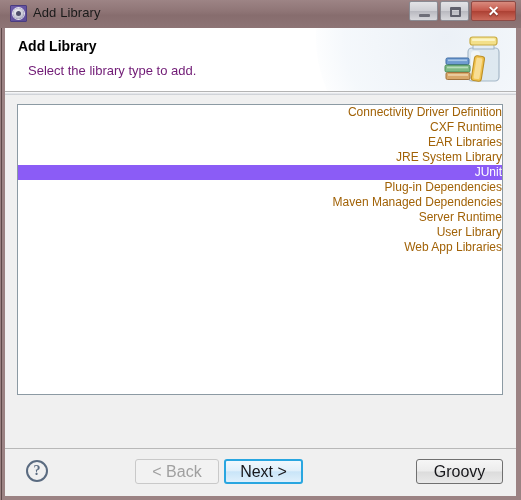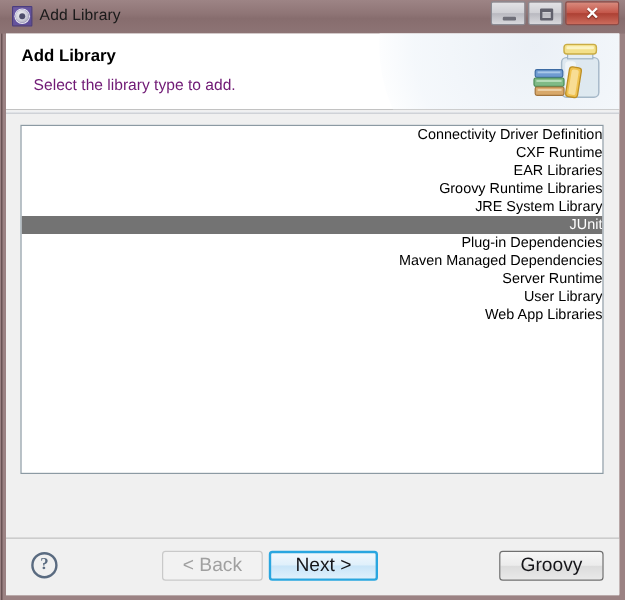--- a/index.html
+++ b/index.html
@@ -199,26 +199,26 @@
     box-sizing: border-box;
     background: #ffffff;
     border: 1px solid #8c9aa3;
     overflow: hidden;
   }
   .list-item {
     height: 15px;
     line-height: 15px;
     padding-left: 6px;
     font-size: 12px;
-    color: #000000;
+    color: #a16207;
     white-space: nowrap;
     overflow: hidden;
   }
   .list-item.selected {
-    background: #737373;
+    background: #8b5cf6;
     color: #ffffff;
   }
 
   
   .footer-sep {
     position: absolute;
     left: 0; top: 420px;
     width: 511px; height: 1px;
     background: #b8b8b8;
   }
@@ -266,21 +266,21 @@
     background: linear-gradient(to bottom, #f6f6f6 0%, #ececec 48%, #dcdcdc 52%, #e9e9e9 100%);
     border: 1px solid #707070;
     color: #16161a;
   }
   .btn.default {
     background: linear-gradient(to bottom, #f1f8fd 0%, #e0f0fb 45%, #c9e5f8 52%, #dff0fc 100%);
     border: 2px solid #29a6e0;
     color: #16161a;
   }
   .btn-back   { left: 130px; width: 84px; }
-  .btn-next   { left: 219px; width: 91px; }
+  .btn-next   { left: 219px; width: 79px; }
   .btn-finish { left: 316px; width: 84px; }
   .btn-cancel { left: 411px; width: 87px; }
 </style>
 </head>
 <body>
 
 <div class="window">
 
   <div class="titlebar">
     <div class="title-icon">
@@ -327,21 +327,20 @@
         <rect x="31" y="22" width="10" height="25" rx="2.5" fill="#f0c24e" stroke="#bc8f26" stroke-width="1.1" transform="rotate(9 36 34)"></rect>
         <rect x="33" y="24" width="6" height="21" rx="1.5" fill="#f8dd94" transform="rotate(9 36 34)"></rect>
       </svg>
     </div>
     <div class="header-sep"></div>
 
     <div class="listbox">
         <div class="list-item">Connectivity Driver Definition</div>
         <div class="list-item">CXF Runtime</div>
         <div class="list-item">EAR Libraries</div>
-        <div class="list-item">Groovy Runtime Libraries</div>
         <div class="list-item">JRE System Library</div>
         <div class="list-item selected">JUnit</div>
         <div class="list-item">Plug-in Dependencies</div>
         <div class="list-item">Maven Managed Dependencies</div>
         <div class="list-item">Server Runtime</div>
         <div class="list-item">User Library</div>
         <div class="list-item">Web App Libraries</div>
       </div>
 
     <div class="footer-sep"></div>

